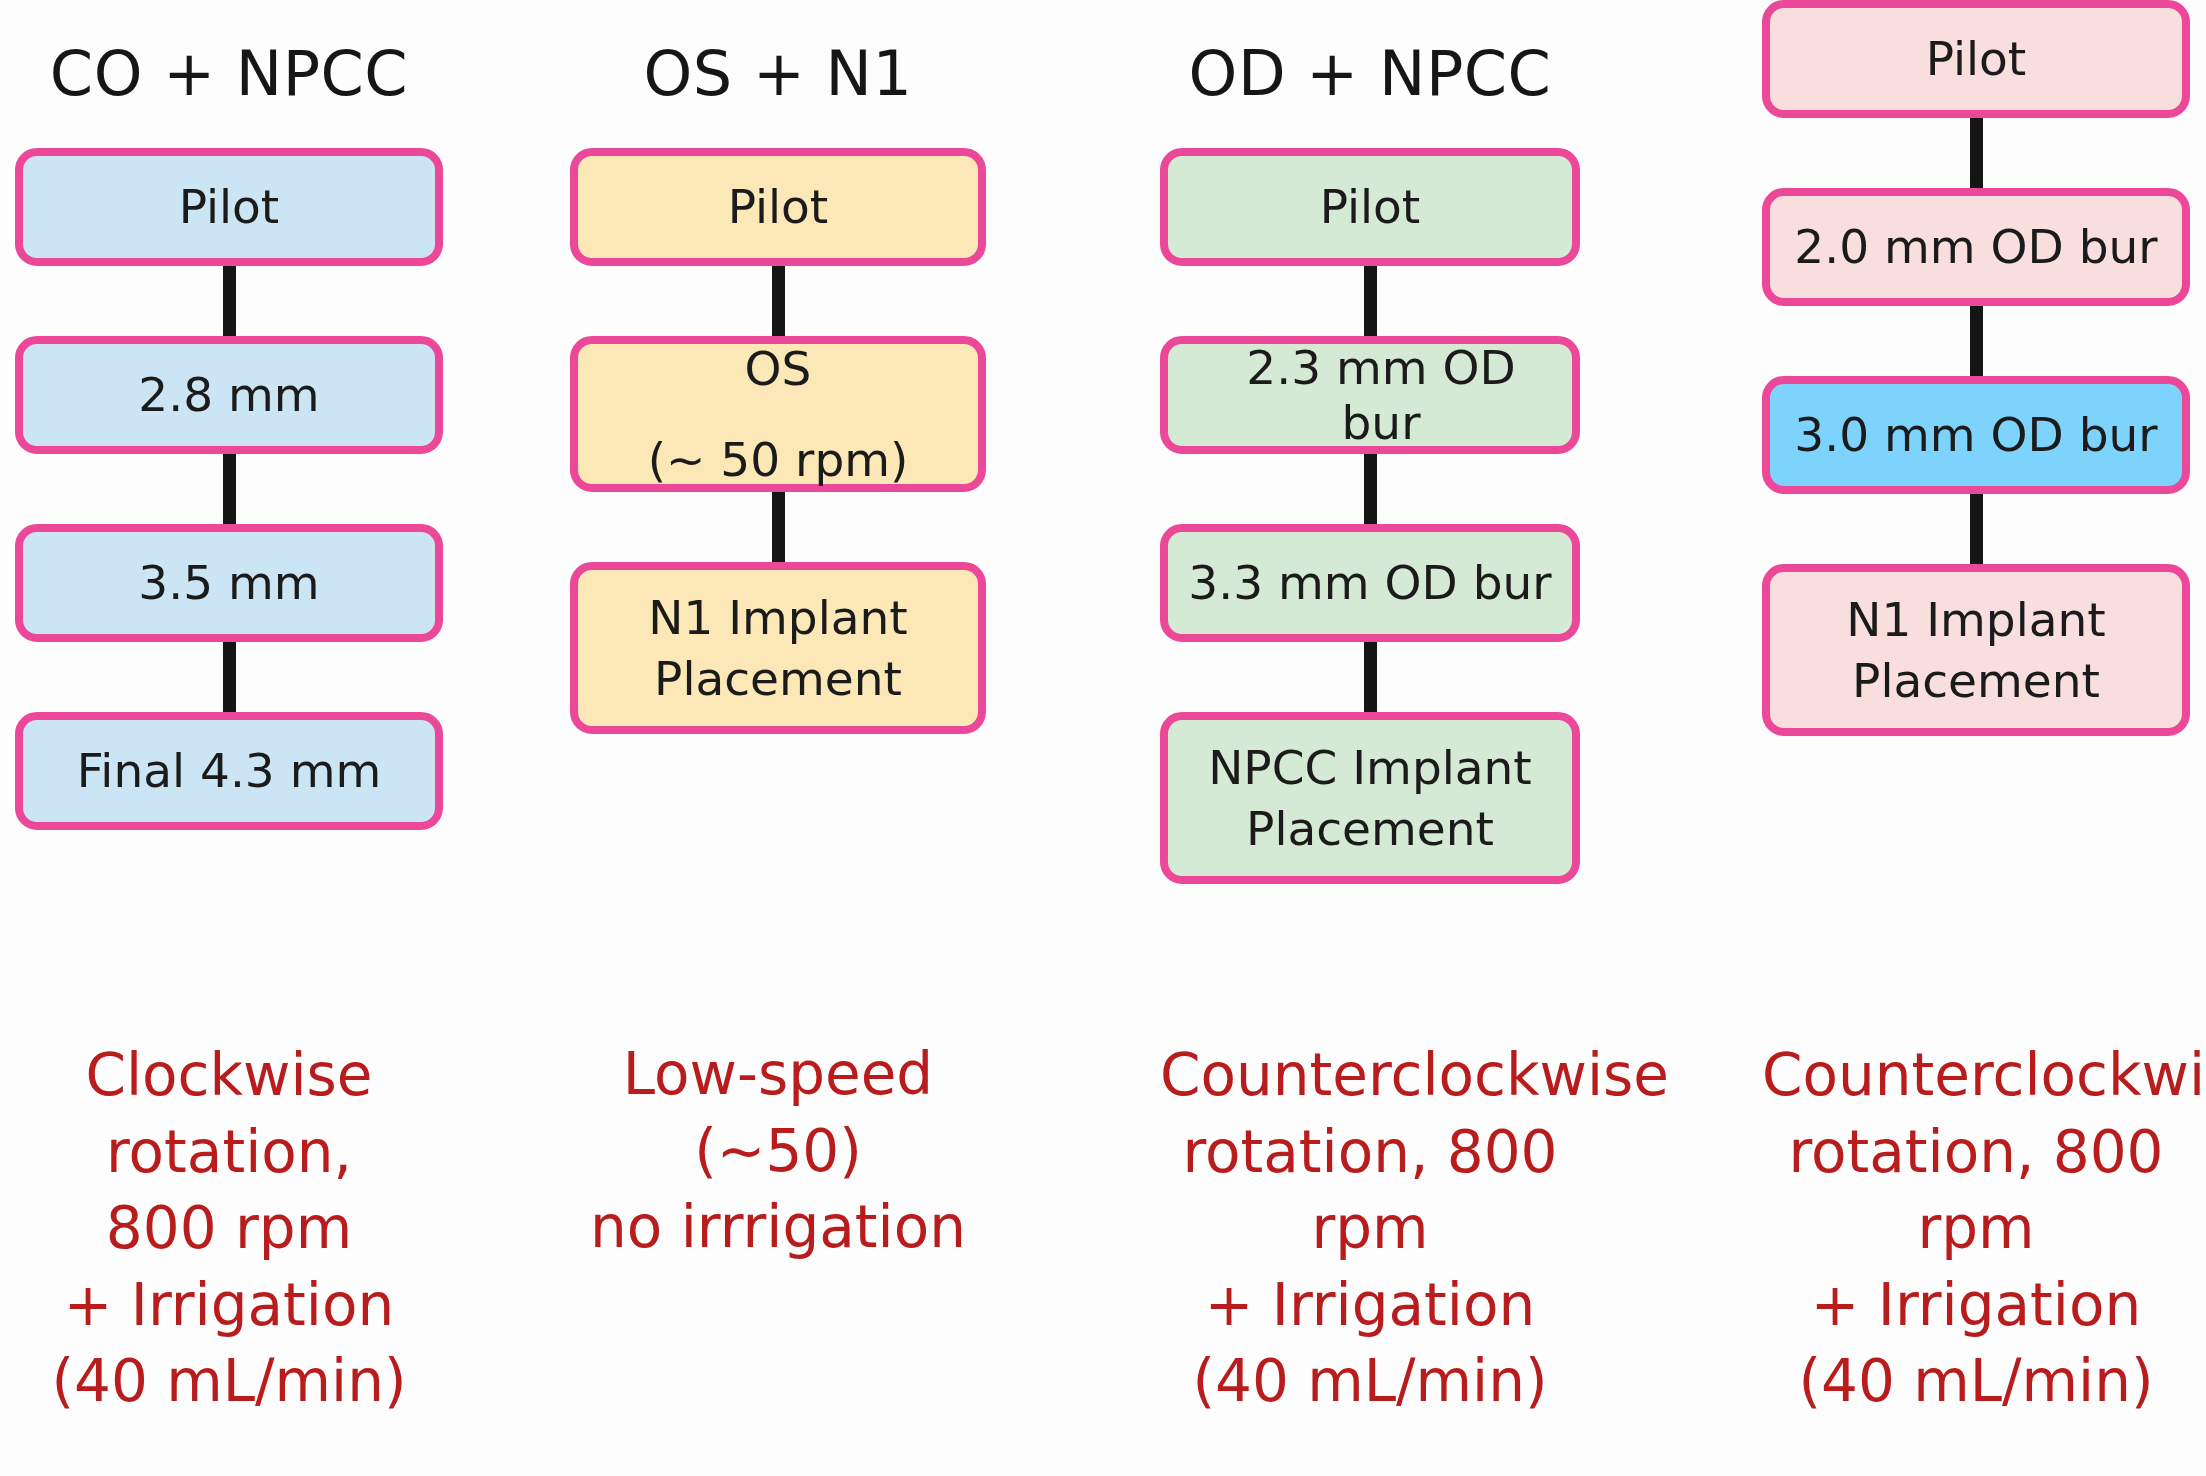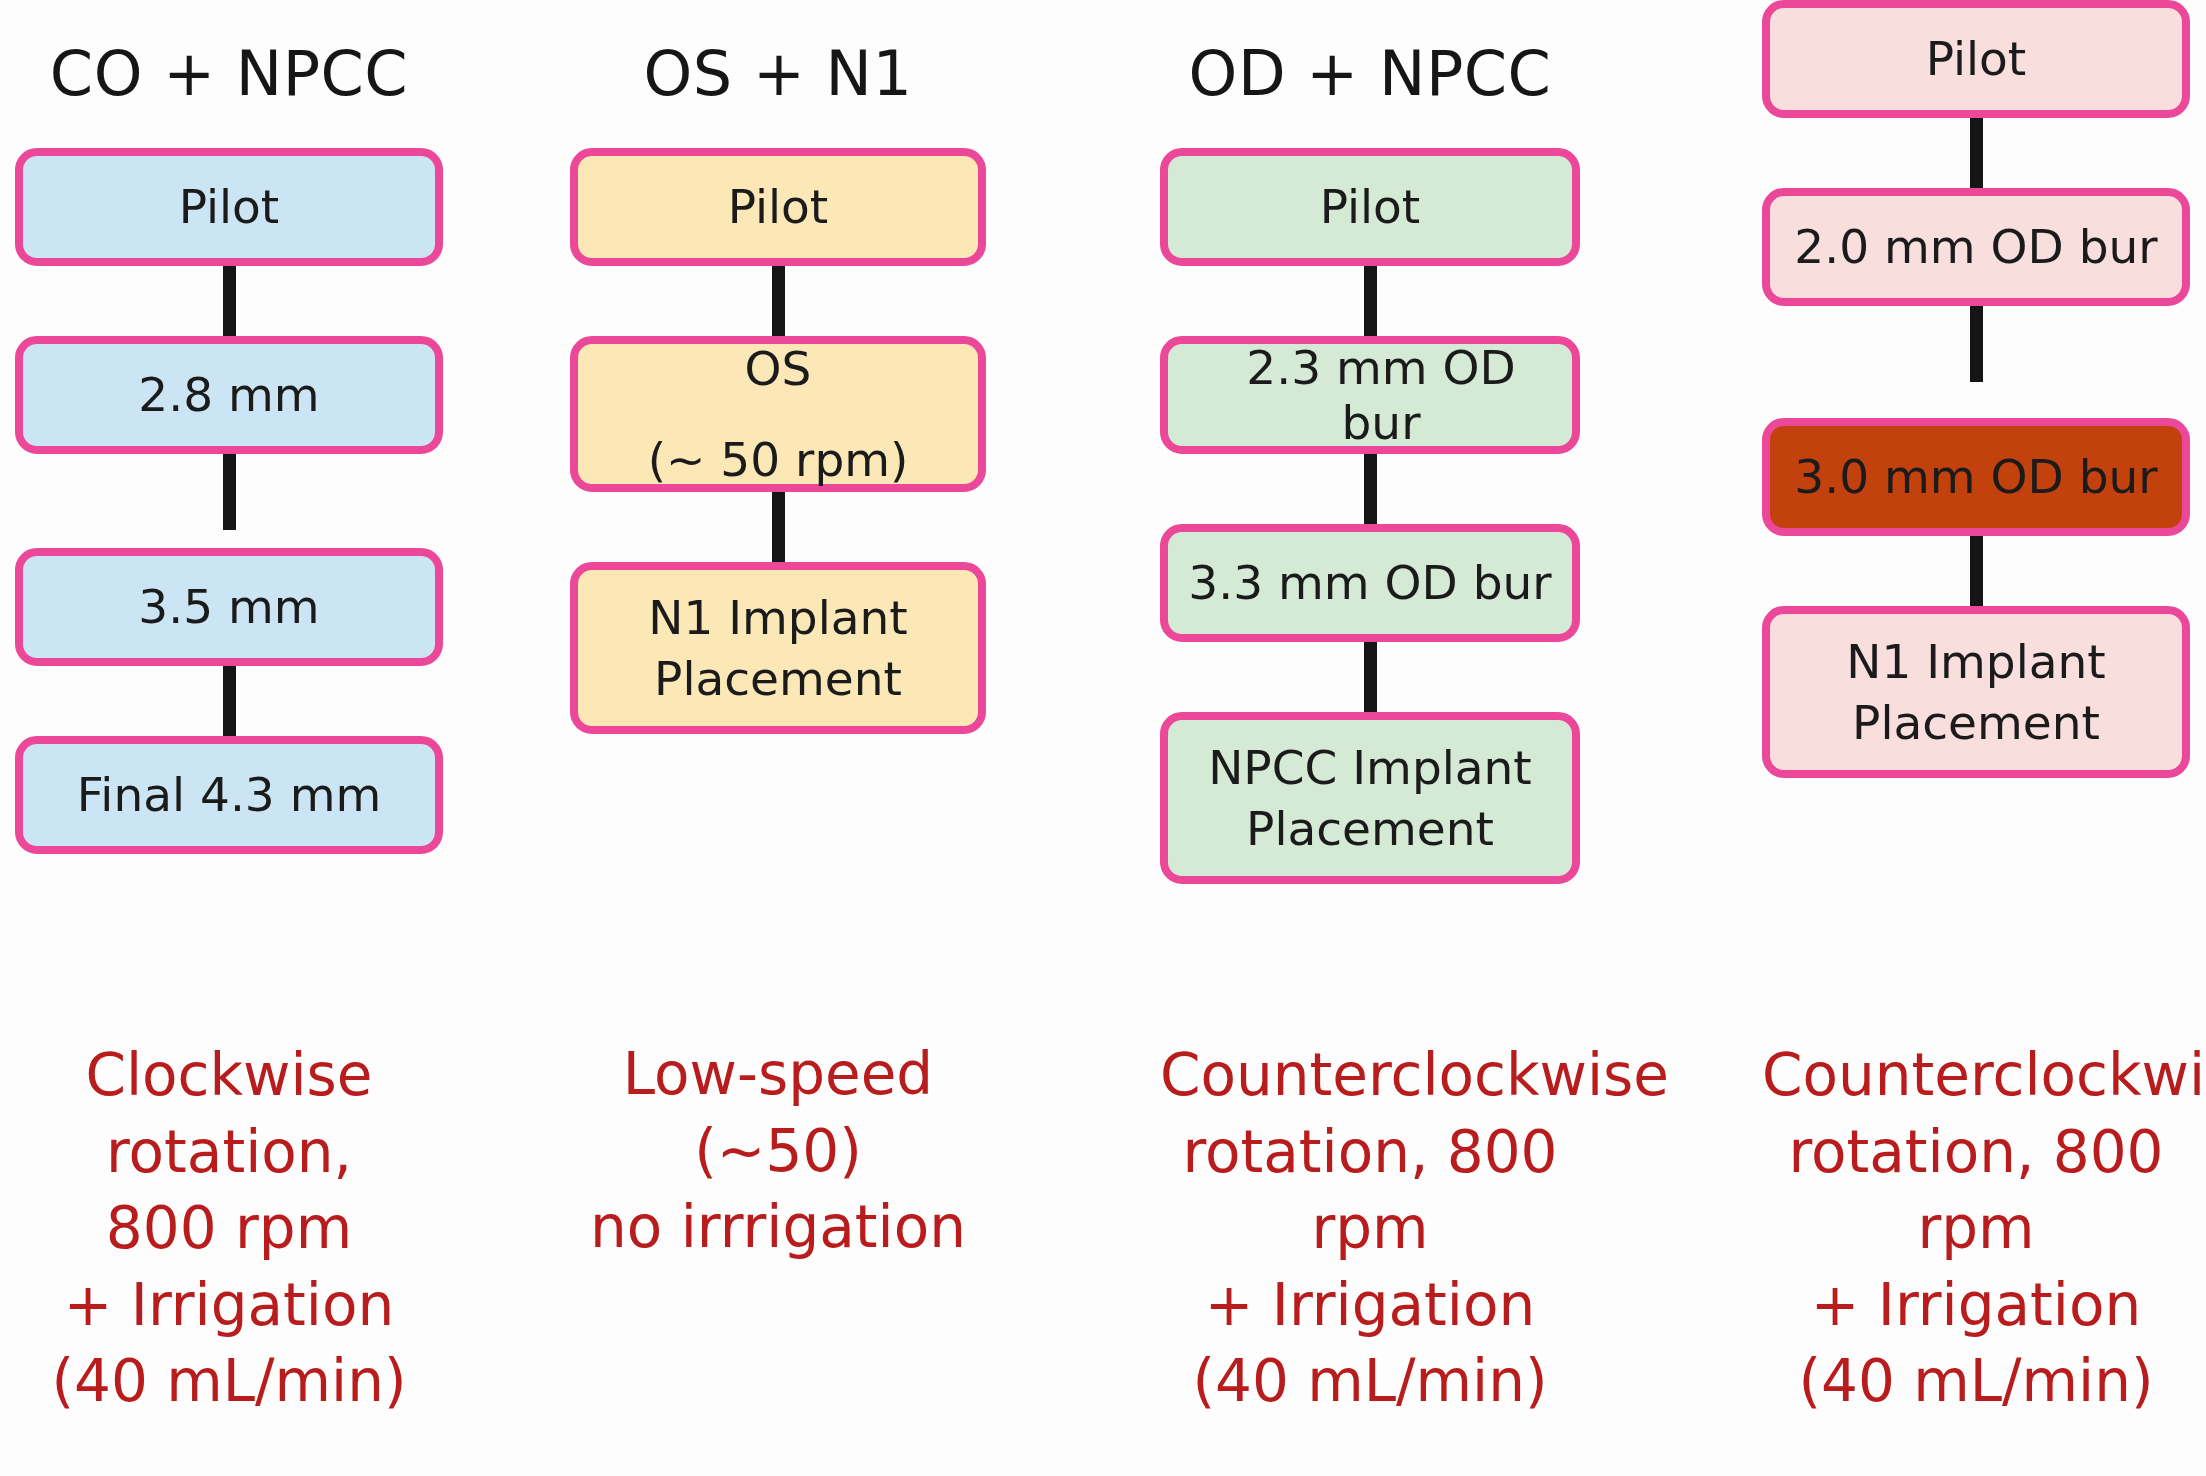--- a/index.html
+++ b/index.html
@@ -140,21 +140,21 @@
     <div class="col-header">CO + NPCC</div>
     <div class="flow">
       <div class="node h-std" style="background: rgb(204, 229, 245);">
         <span class="line1">Pilot</span>
       </div>
       <div class="connector c-std"></div>
       <div class="node h-std" style="background: rgb(204, 229, 245);">
         <span class="line1">2.8 mm</span>
       </div>
       <div class="connector c-std"></div>
-      <div class="node h-std" style="background: rgb(204, 229, 245); margin-top: 24px;">
+      <div class="node h-std" style="background: rgb(204, 229, 245);">
         <span class="line1">3.5 mm</span>
       </div>
       <div class="connector c-std"></div>
       <div class="node h-std" style="background: rgb(204, 229, 245);">
         <span class="line1">Final 4.3 mm</span>
       </div>
     </div>
     <div class="footer-wrap">
       <div class="footer">Clockwise rotation,
 800 rpm
@@ -217,21 +217,21 @@
   <div class="column" id="col-3">
     <div class="flow">
       <div class="node h-std" style="background: rgb(248, 222, 220);">
         <span class="line1">Pilot</span>
       </div>
       <div class="connector c-std"></div>
       <div class="node h-std" style="background: rgb(248, 222, 220);">
         <span class="line1">2.0 mm OD bur</span>
       </div>
       <div class="connector c-std"></div>
-      <div class="node h-std" style="background: #c2410c; margin-top: 42px;">
+      <div class="node h-std" style="background: #7dd3fc;">
         <span class="line1">3.0 mm OD bur</span>
       </div>
       <div class="connector c-std"></div>
       <div class="node h-two two-line" style="background: rgb(248, 222, 220);">
         <span class="line1">N1 Implant</span>
         <span class="line2">Placement</span>
       </div>
     </div>
     <div class="footer-wrap">
       <div class="footer">Counterclockwise

